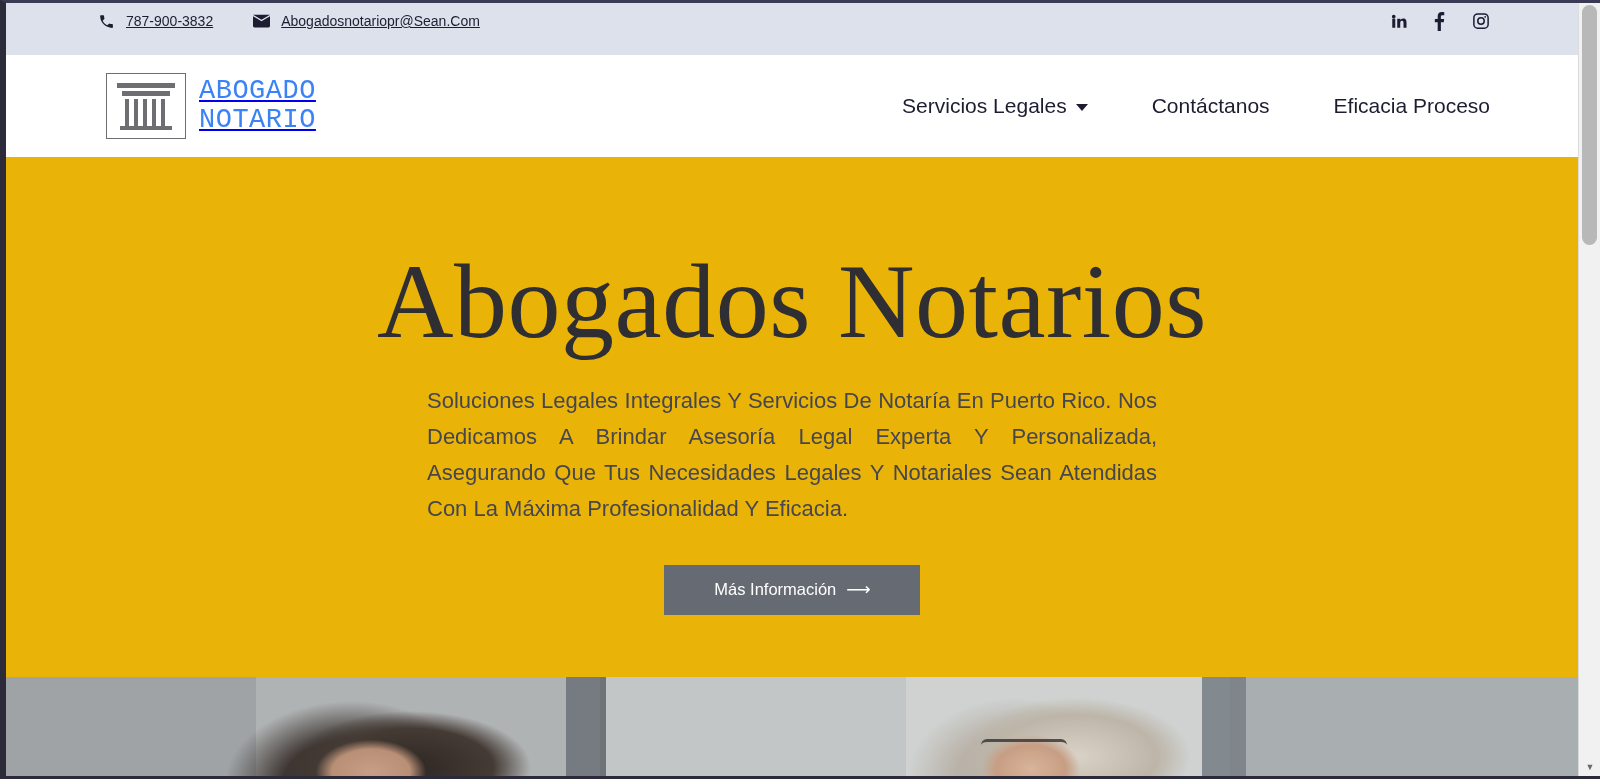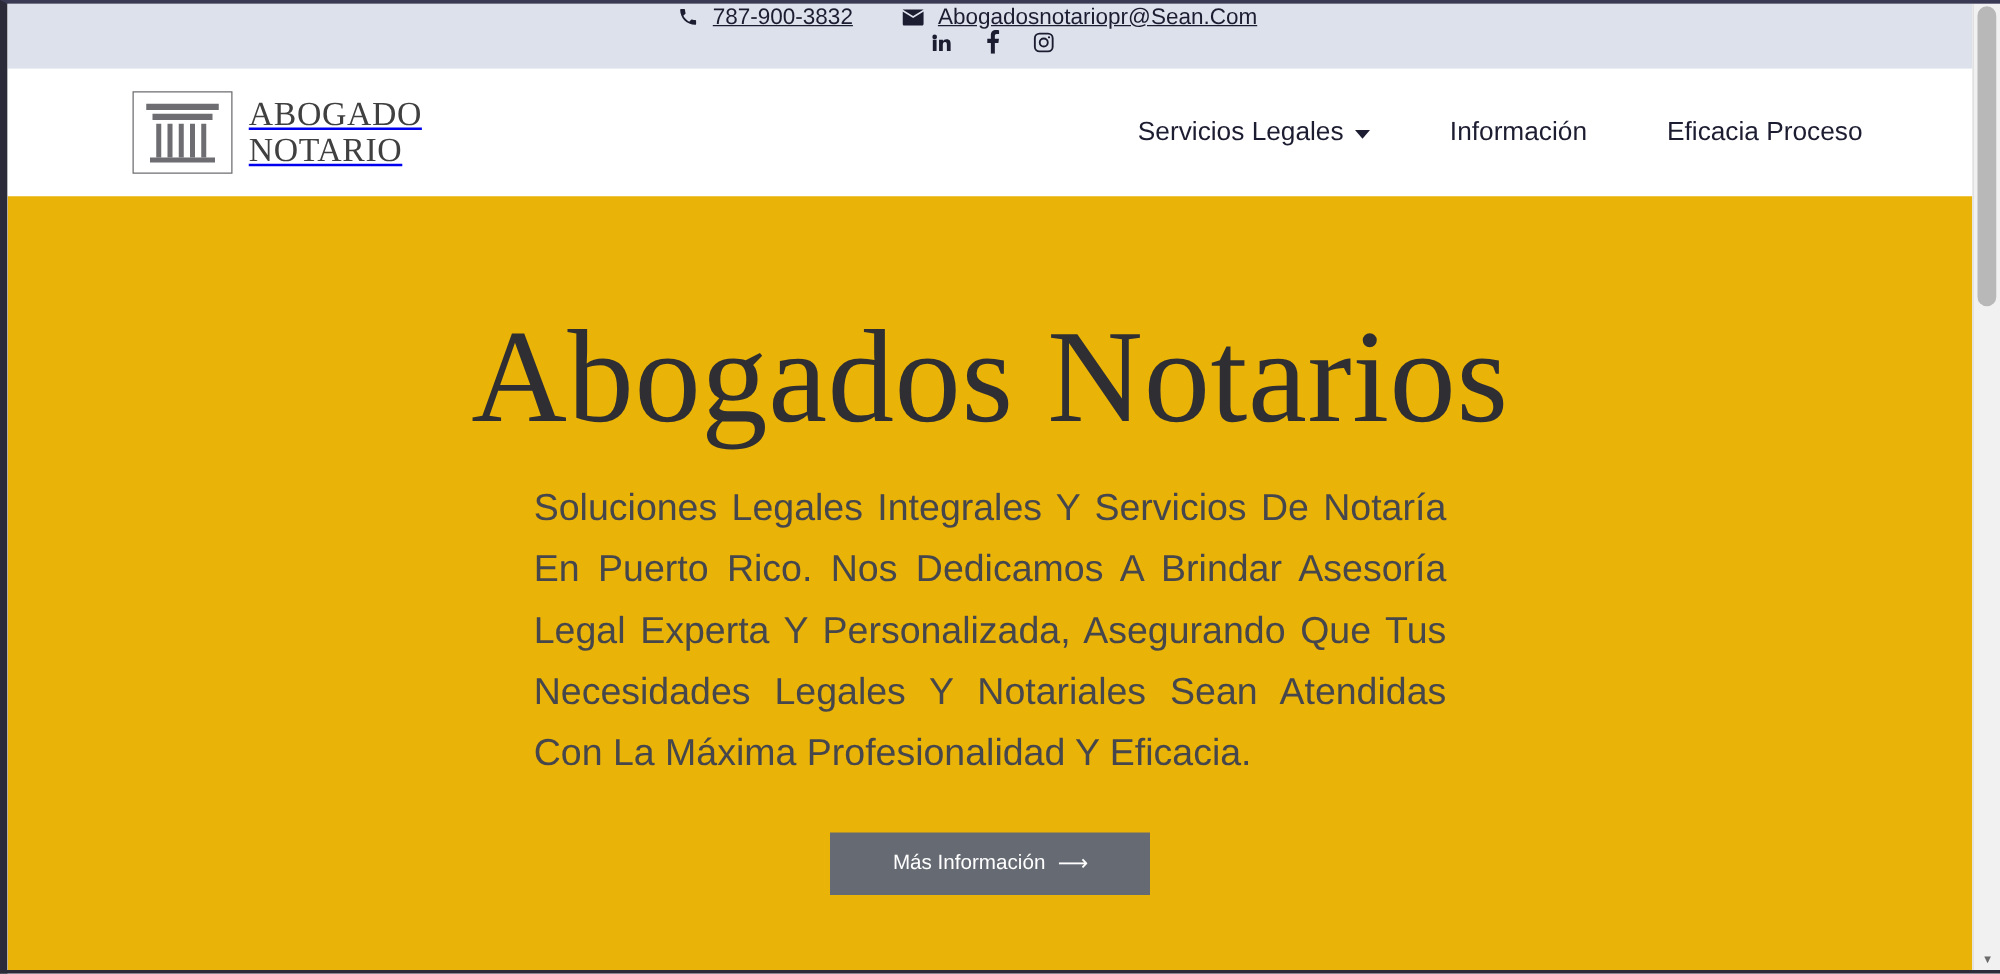--- a/index.html
+++ b/index.html
@@ -33,22 +33,21 @@
   }
 
   
   .topbar {
     height: 52px;
     background: #dde1ec;
     display: flex;
     align-items: center;
     padding: 0 88px 16px 92px;
     color: #1d1d32;
-    font-size: 18px;
-    flex-direction: column;
+    font-size: 14px;
   }
   .topbar-left {
     display: flex;
     align-items: center;
     gap: 0;
     flex: 1;
   }
   .contact-item {
     display: flex;
     align-items: center;
@@ -98,25 +97,25 @@
     width: 80px;
     height: 66px;
     border: 1.5px solid #6d6d72;
     display: flex;
     align-items: center;
     justify-content: center;
     padding: 6px 7px;
   }
   .logo-mark svg { display: block; }
   .logo-text {
-    font-family: Liberation Serif, serif;
+    font-family: Liberation Mono, monospace;
     font-size: 27px;
     line-height: 1.06;
     letter-spacing: 0.5px;
-    color: #404040;
+    color: #3b82f6;
   }
   .logo-text div { white-space: nowrap; }
 
   .nav {
     margin-left: auto;
     display: flex;
     align-items: center;
     gap: 0;
   }
   .nav-item {
@@ -149,21 +148,21 @@
     font-family: "Liberation Serif", serif;
     font-size: 106px;
     line-height: 1.08;
     color: #2f2f33;
     font-weight: 400;
     letter-spacing: 0.5px;
   }
   .hero-sub {
     width: 730px;
     margin: 24px auto 0;
-    font-size: 30px;
+    font-size: 22px;
     line-height: 1.63;
     color: #46464d;
     text-align: justify;
     text-align-last: left;
   }
   .hero-btn-wrap { margin-top: 38px; }
   .hero-btn {
     display: inline-flex;
     align-items: center;
     justify-content: center;
@@ -339,21 +338,21 @@
           <div>NOTARIO</div>
         </span>
       </a>
 
       <nav class="nav">
         <div class="nav-item">
           <span>Servicios Legales</span>
           <span class="caret"></span>
         </div>
         <div class="nav-item">
-          <span>Información</span>
+          <span>Contáctanos</span>
         </div>
         <div class="nav-item">
           <span>Eficacia Proceso</span>
         </div>
       </nav>
     </div>
 
     <section class="hero">
       <h1 class="hero-title">Abogados Notarios</h1>
       <p class="hero-sub">Soluciones Legales Integrales Y Servicios De Notaría En Puerto Rico. Nos Dedicamos A Brindar Asesoría Legal Experta Y Personalizada, Asegurando Que Tus Necesidades Legales Y Notariales Sean Atendidas Con La Máxima Profesionalidad Y Eficacia.</p>

